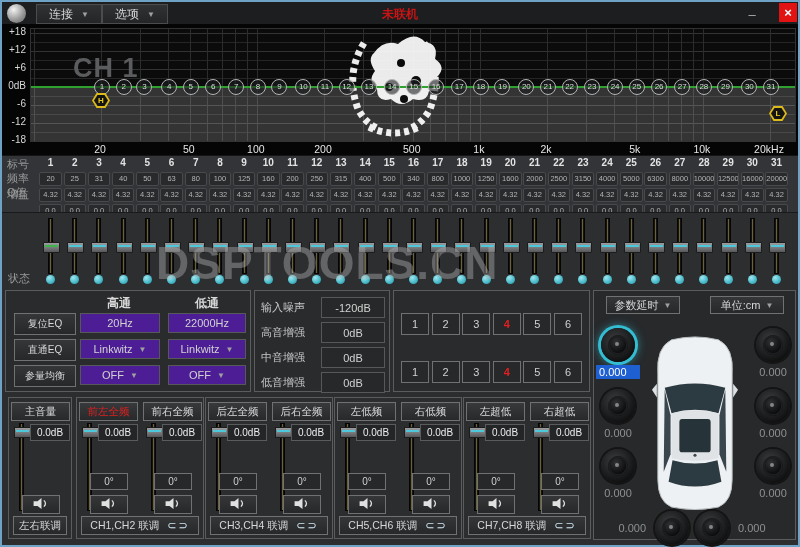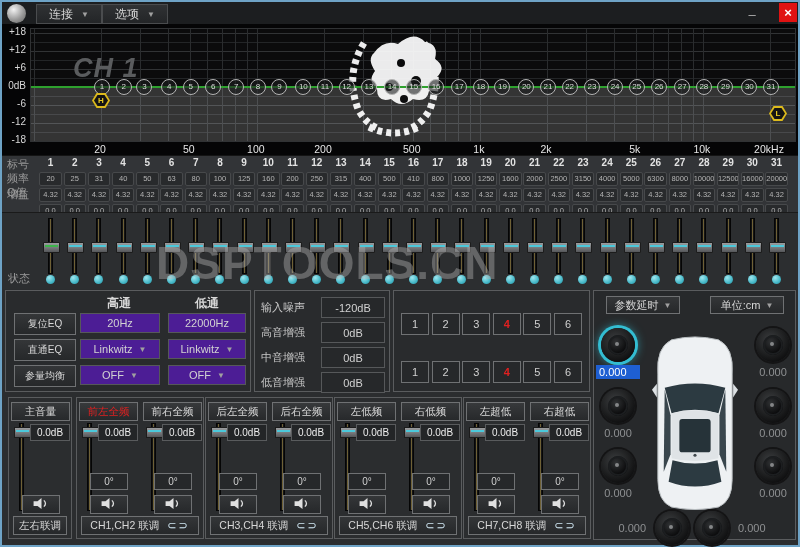--- a/index.html
+++ b/index.html
@@ -21,21 +21,21 @@
   #btn-close{position:absolute;left:777px;top:1px;width:18px;height:19px;background:#e01212;color:#fff;
        font-size:13px;font-weight:bold;display:flex;align-items:center;justify-content:center;}
   
   #graph{position:absolute;left:2px;top:24px;width:796px;height:131px;background:#050506;}
   #plot{position:absolute;left:28px;top:4px;width:766px;height:114px;background:#0b0b0c;border:1px solid #303234;box-sizing:border-box;}
   .hgrid{position:absolute;left:0;right:0;height:1px;background:#313335;}
   .hgrid.minor{background:#232527;}
   .vgrid{position:absolute;top:0;bottom:0;width:1px;background:#2a2c2e;}
   .lower-shade{position:absolute;left:0;right:0;top:58px;bottom:0;background:rgba(255,255,255,0.17);pointer-events:none;}
   .zeroline{position:absolute;left:0;right:0;top:57px;height:2px;background:#2ea12e;z-index:6;}
-  .chlabel{position:absolute;left:42px;top:24px;font-size:27px;font-weight:bold;color:#5a5c5e;z-index:3;letter-spacing:1px;font-style:italic;}
+  .chlabel{position:absolute;left:42px;top:24px;font-size:27px;font-weight:bold;color:#5a5c5e;z-index:3;letter-spacing:1px;}
   .ytick{position:absolute;left:0;width:24px;text-align:right;font-size:10px;color:#d8d8d8;}
   .xtick{position:absolute;top:119px;font-size:10.5px;color:#e6e6e6;transform:translateX(-50%);}
   .band-dot{position:absolute;top:50px;width:14px;height:14px;border-radius:50%;border:1px solid #b4b4b4;
        background:rgba(28,30,32,.6);color:#dcdcdc;font-size:8px;line-height:14px;text-align:center;z-index:7;}
   .hexmark{position:absolute;z-index:8;width:18px;height:15px;background:#dcba1c;
        clip-path:polygon(25% 0,75% 0,100% 50%,75% 100%,25% 100%,0 50%);
        display:flex;align-items:center;justify-content:center;}
   .hexmark::before{content:'';position:absolute;inset:2px;background:#141414;
        clip-path:polygon(25% 0,75% 0,100% 50%,75% 100%,25% 100%,0 50%);}
   .hexmark span{position:relative;z-index:1;font-size:8px;font-weight:bold;color:#e8ca20;}
@@ -121,20 +121,21 @@
 <div id="titlebar">
   <div class="appball"></div>
   <div class="tb-btn" id="menu-connect">
     <span>连接</span>
     <span class="arrow">▼</span>
   </div>
   <div class="tb-btn" id="menu-options">
     <span>选项</span>
     <span class="arrow">▼</span>
   </div>
+  <div id="conn-status">未联机</div>
   <div id="btn-min">–</div>
   <div id="btn-close">×</div>
 </div>
 
 <div id="graph">
   <div id="yaxis">
       <div class="ytick" style="top: 2px;">+18</div>
       <div class="ytick" style="top: 20px;">+12</div>
       <div class="ytick" style="top: 38px;">+6</div>
       <div class="ytick" style="top: 56px;">0dB</div>
@@ -343,21 +344,21 @@
       <div class="cell">0.0</div>
     </div>
     <div class="eqcol" style="left: 376.1px;">
       <div class="bnum">15</div>
       <div class="cell">500</div>
       <div class="cell">4.32</div>
       <div class="cell">0.0</div>
     </div>
     <div class="eqcol" style="left: 400.3px;">
       <div class="bnum">16</div>
-      <div class="cell">410</div>
+      <div class="cell">340</div>
       <div class="cell">4.32</div>
       <div class="cell">0.0</div>
     </div>
     <div class="eqcol" style="left: 424.5px;">
       <div class="bnum">17</div>
       <div class="cell">800</div>
       <div class="cell">4.32</div>
       <div class="cell">0.0</div>
     </div>
     <div class="eqcol" style="left: 448.7px;">

